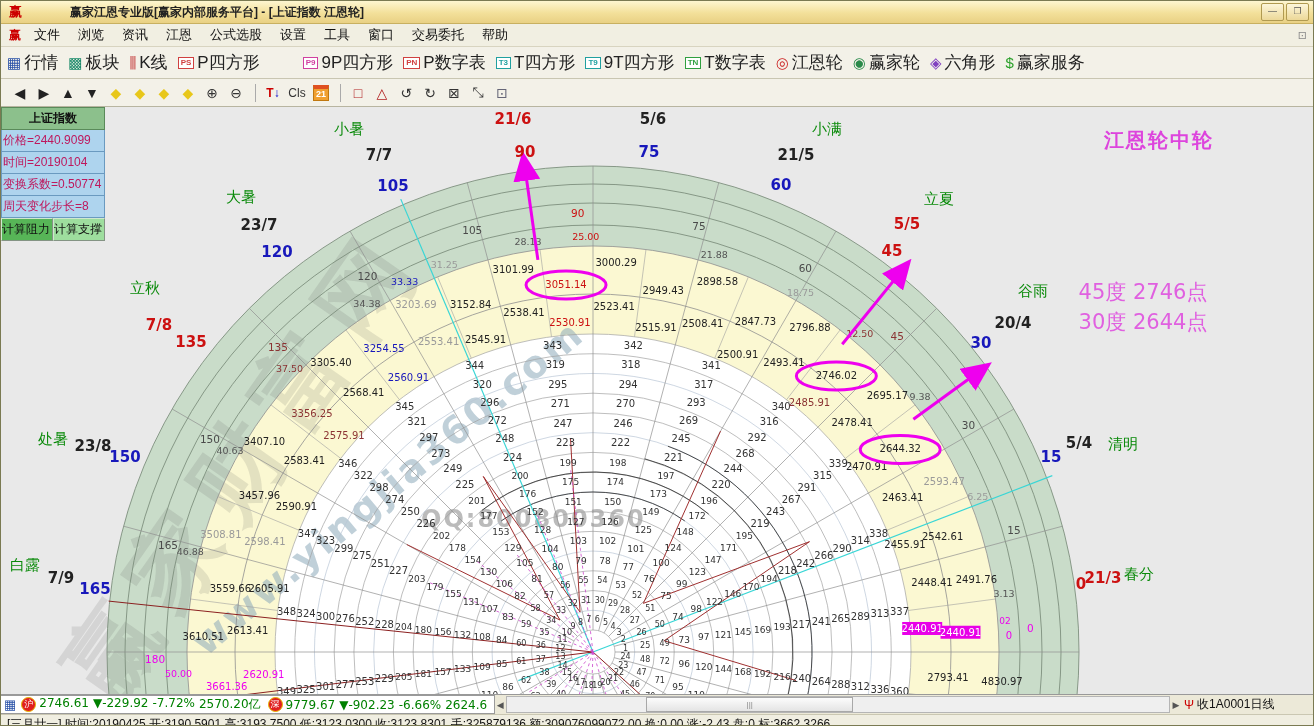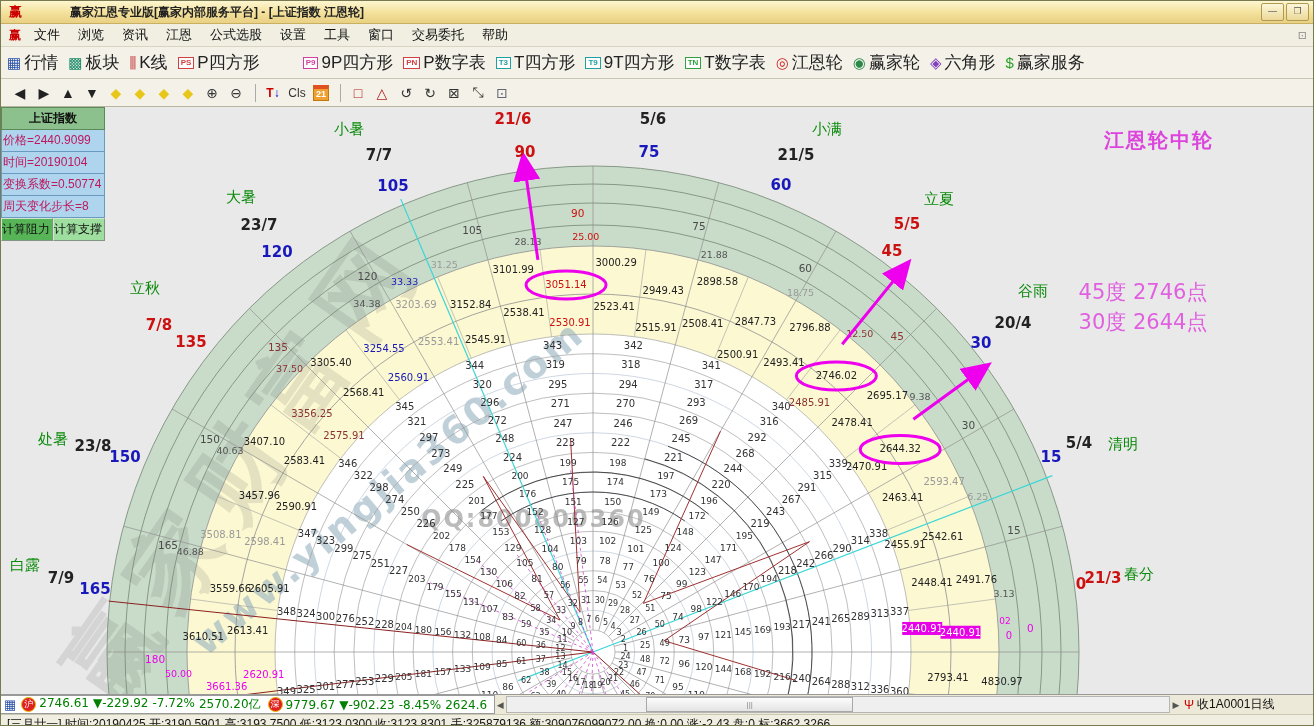--- a/index.html
+++ b/index.html
@@ -662,21 +662,21 @@
       <span id="sh-fields" style="display:flex;">
           <span class="tk-val">2746.61</span>
           <span class="tk-val">▼-229.92</span>
           <span class="tk-val">-7.72%</span>
           <span class="tk-val">2570.20亿</span>
         </span>
       <span class="tk-circ">深</span>
       <span id="sz-fields" style="display:flex;">
           <span class="tk-val">9779.67</span>
           <span class="tk-val">▼-902.23</span>
-          <span class="tk-val">-8.45%</span>
+          <span class="tk-val">-6.66%</span>
           <span class="tk-val">2624.6</span>
         </span>
     </div>
     <span class="tk-arrow">◀</span>
     <div class="tk-track">
       <div class="tk-thumb">|||</div>
     </div>
     <span class="tk-arrow">▶</span>
     <div class="tk-right">
       <span class="tk-ant">Ψ</span>

